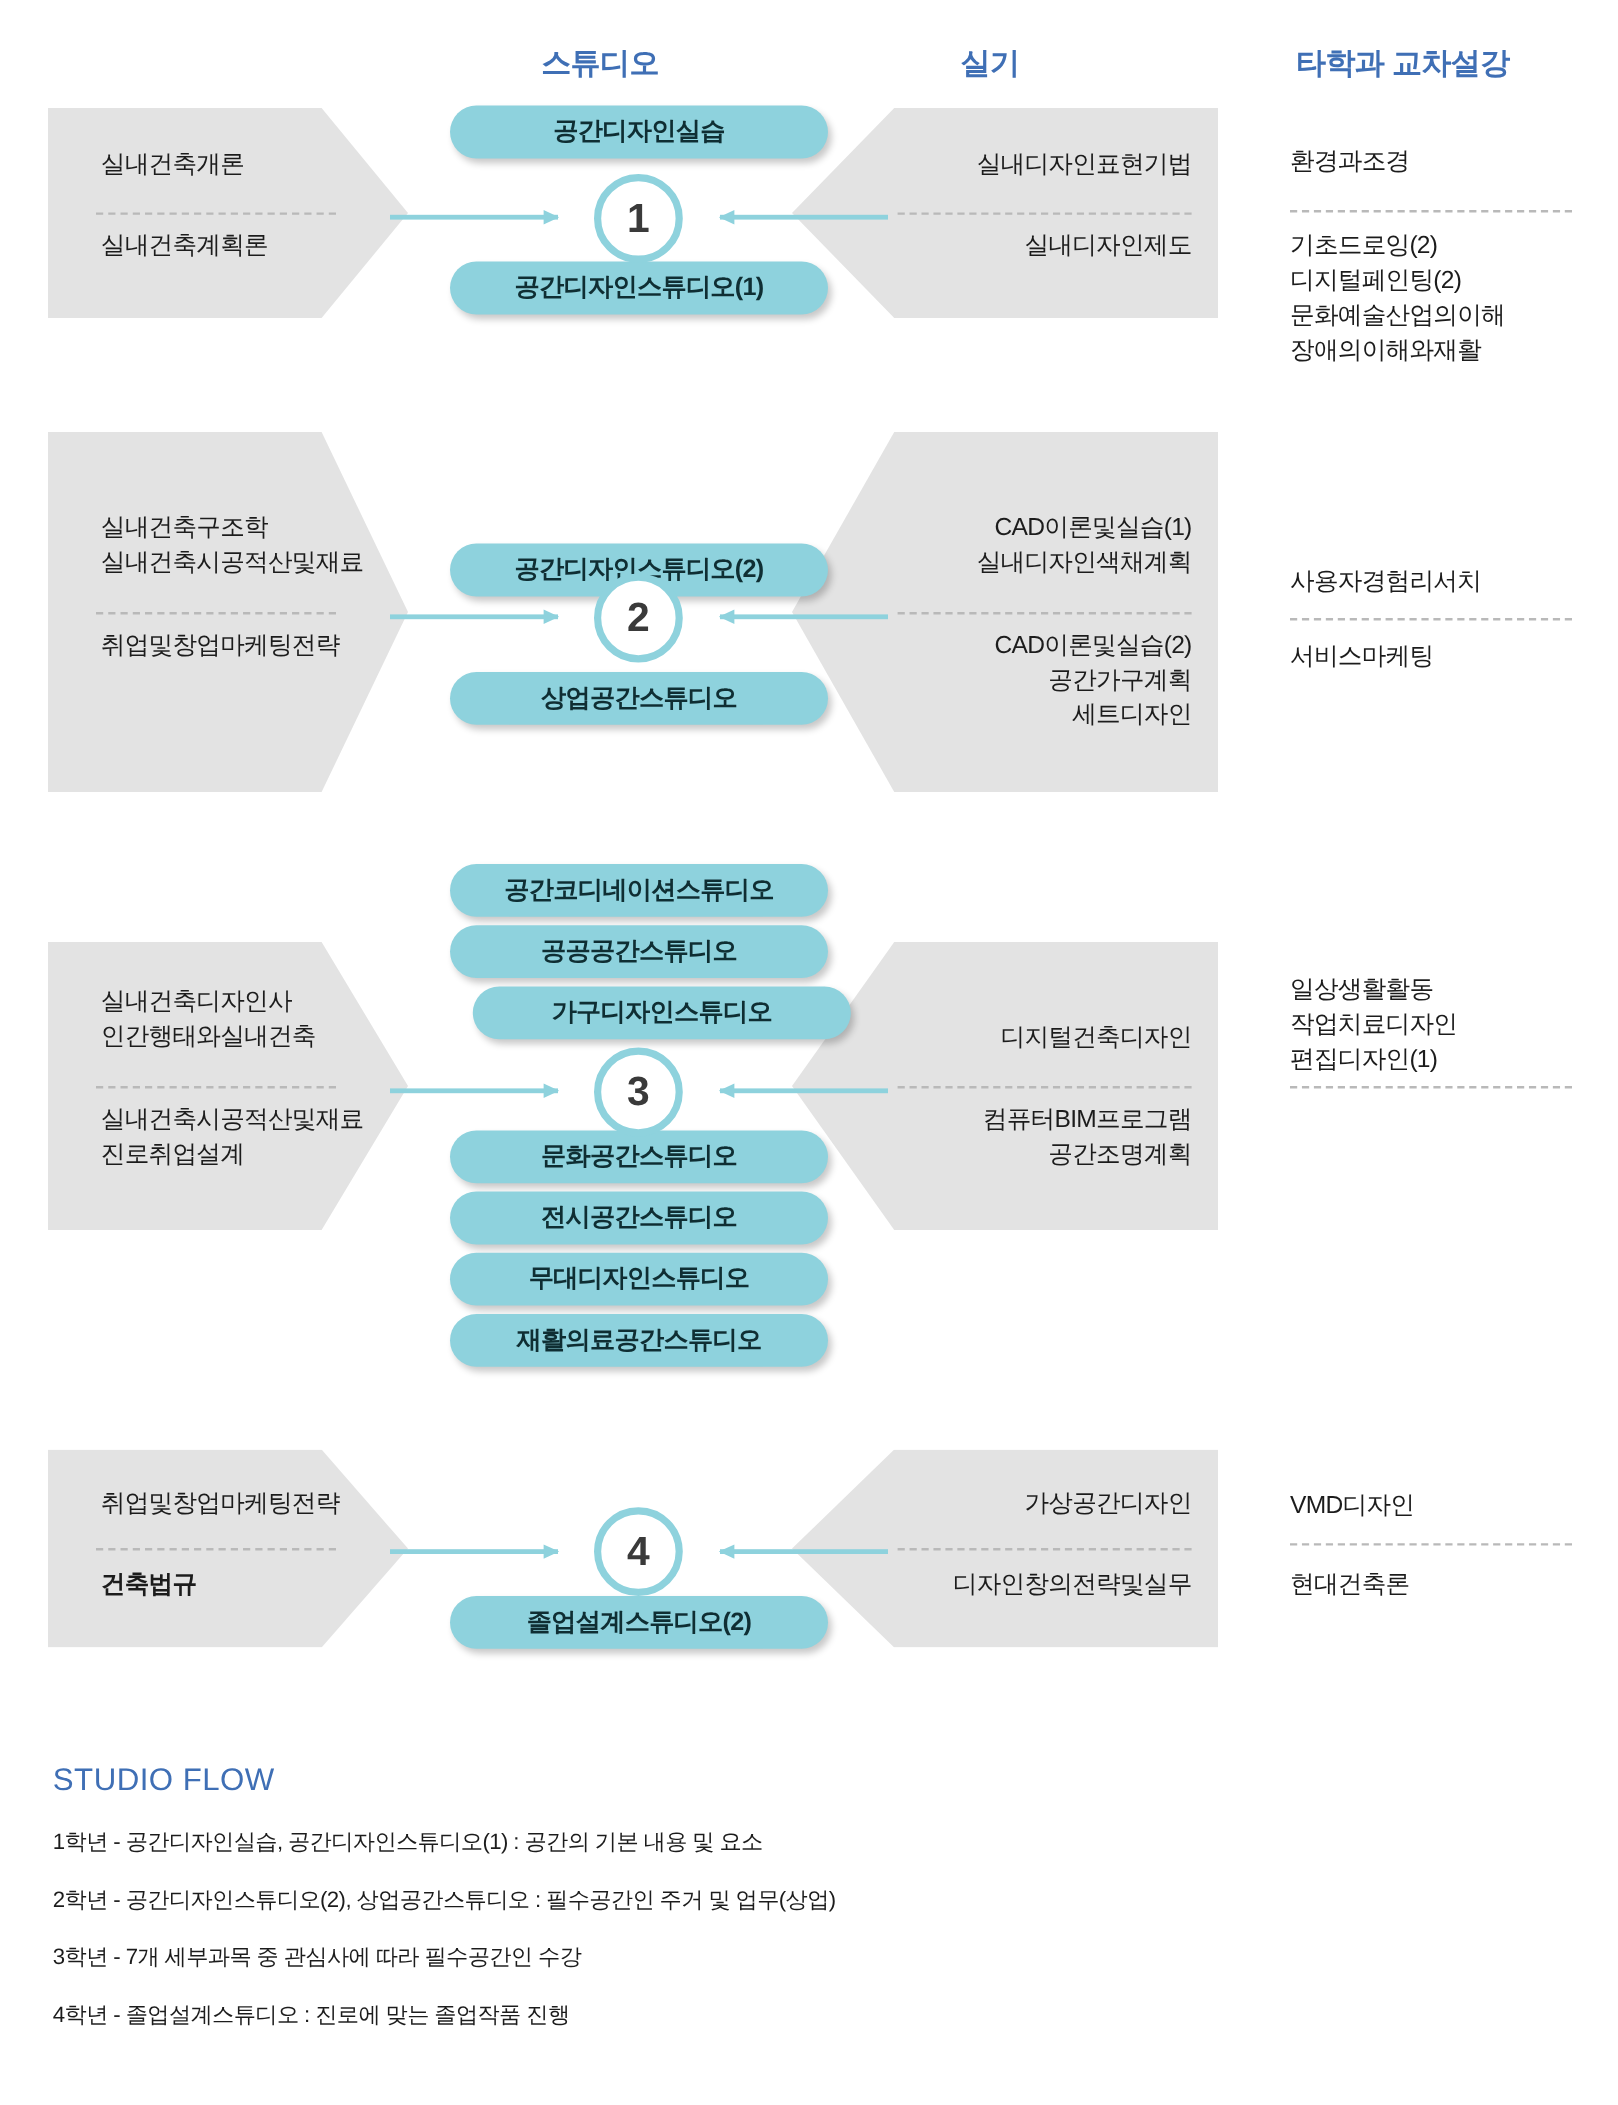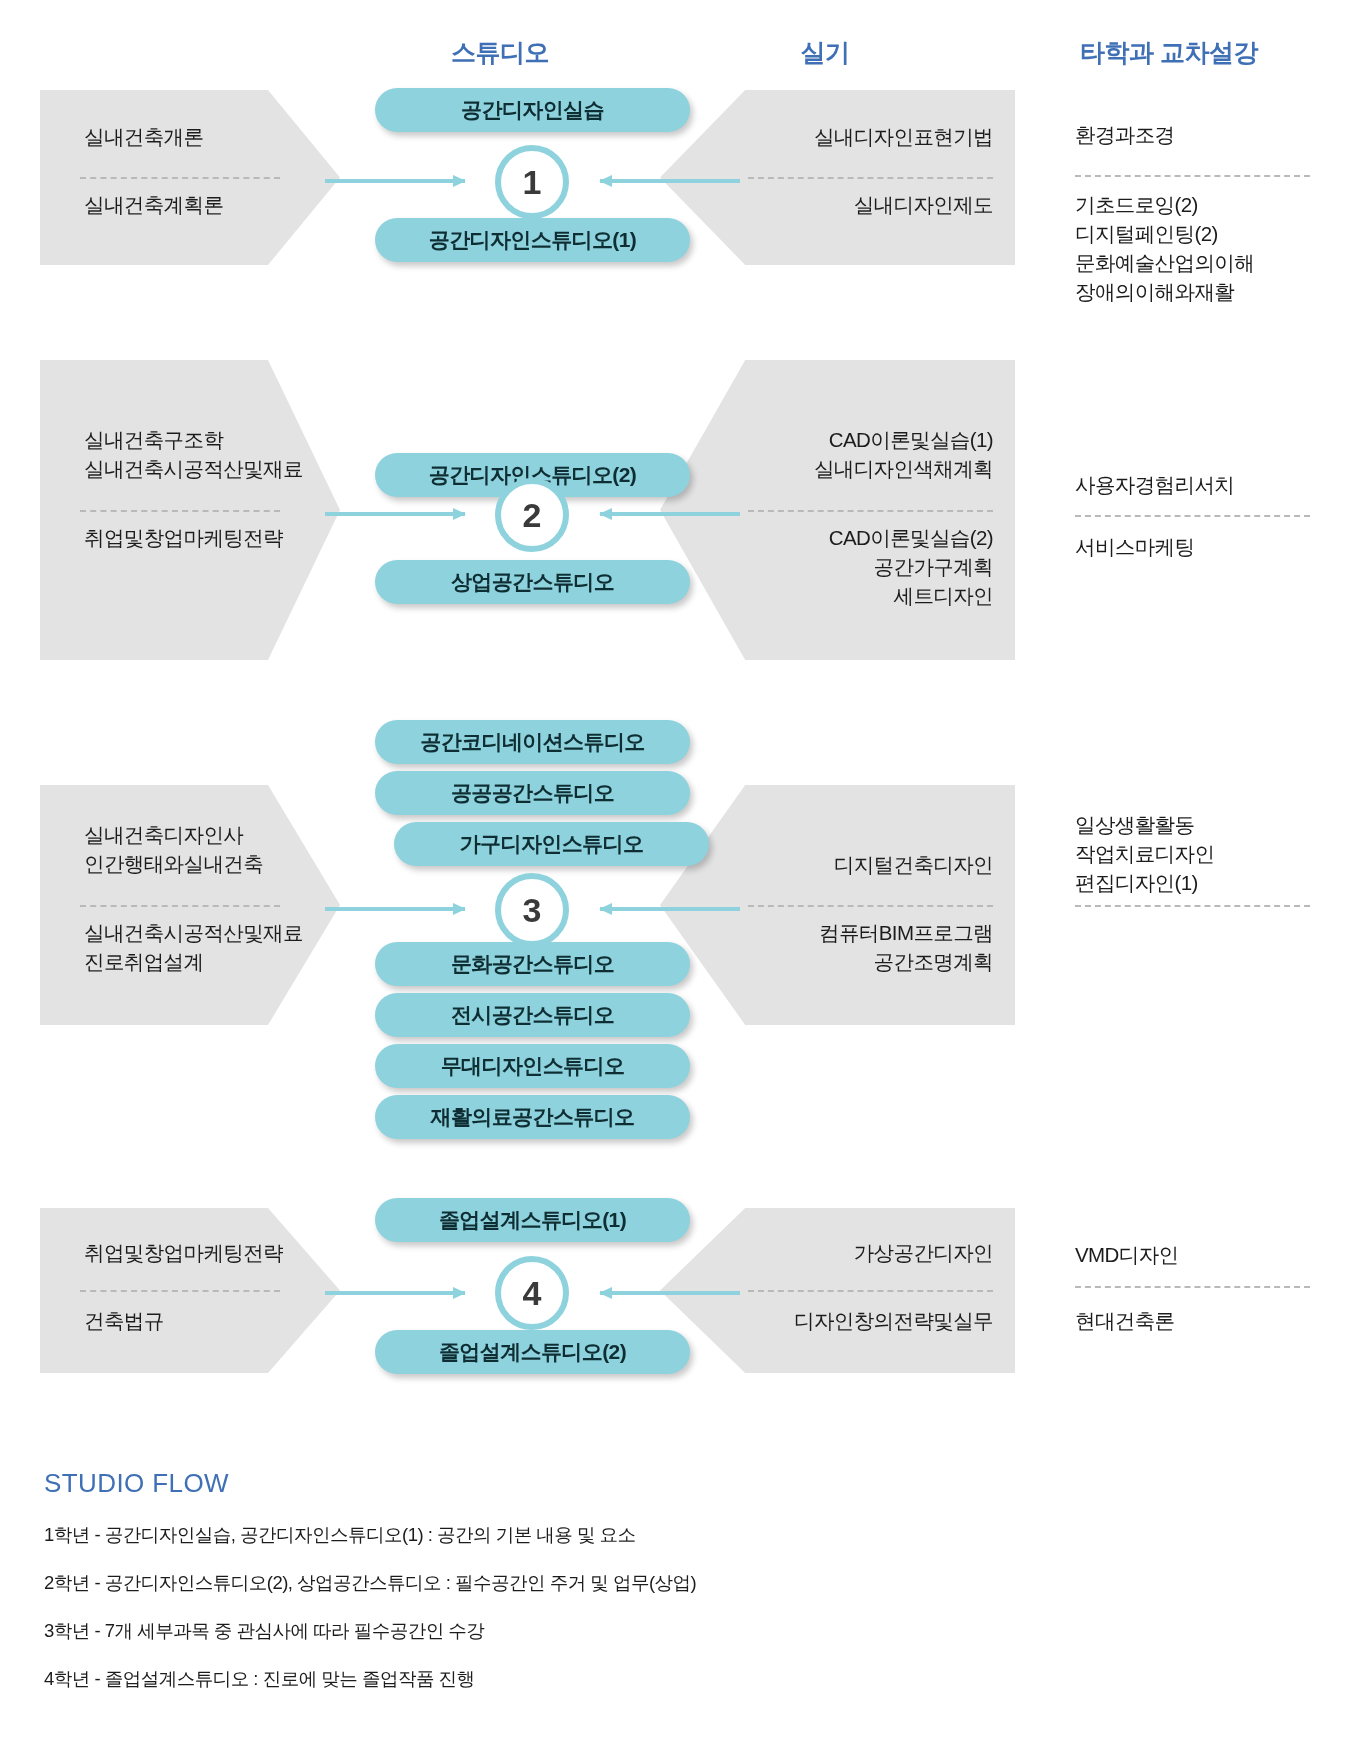--- a/index.html
+++ b/index.html
@@ -276,25 +276,24 @@
   </div>
 
   <div class="band" style="top:1208px;height:165px;">
     <div class="grey-left" style="top:0;width:300px;height:165px;"></div>
     <div class="grey-right" style="top:0;width:355px;height:165px;"></div>
 
     <div class="dashed" style="left:80px;  top:82px; width:200px;"></div>
     <div class="dashed" style="left:748px; top:82px; width:245px;"></div>
 
     <div class="txt left" style="left:84px; top:30px; width:260px;">취업및창업마케팅전략</div>
-    <div class="txt left" style="left:84px; top:98px; width:260px;">건축법규</div>
+    <div class="txt left" style="left:84px; top:98px; width:260px;font-weight:bold;">건축법규</div>
     <div class="txt right" style="left:690px; top:30px; width:303px;">가상공간디자인</div>
     <div class="txt right" style="left:690px; top:98px; width:303px;">디자인창의전략및실무</div>
 
-    <div class="pill" style="left:375px; top:-10px; width:315px;">졸업설계스튜디오(1)</div>
     <div class="pill" style="left:375px; top:122px; width:315px;">졸업설계스튜디오(2)</div>
 
     <div class="circle" style="left:495px; top:48px;">4</div>
 
     <div class="arrow to-right" style="left:325px; top:79px; width:140px;">
       <div class="shaft"></div>
         <div class="head"></div>
     </div>
     <div class="arrow to-left" style="left:600px; top:79px; width:140px;">
       <div class="shaft"></div>

